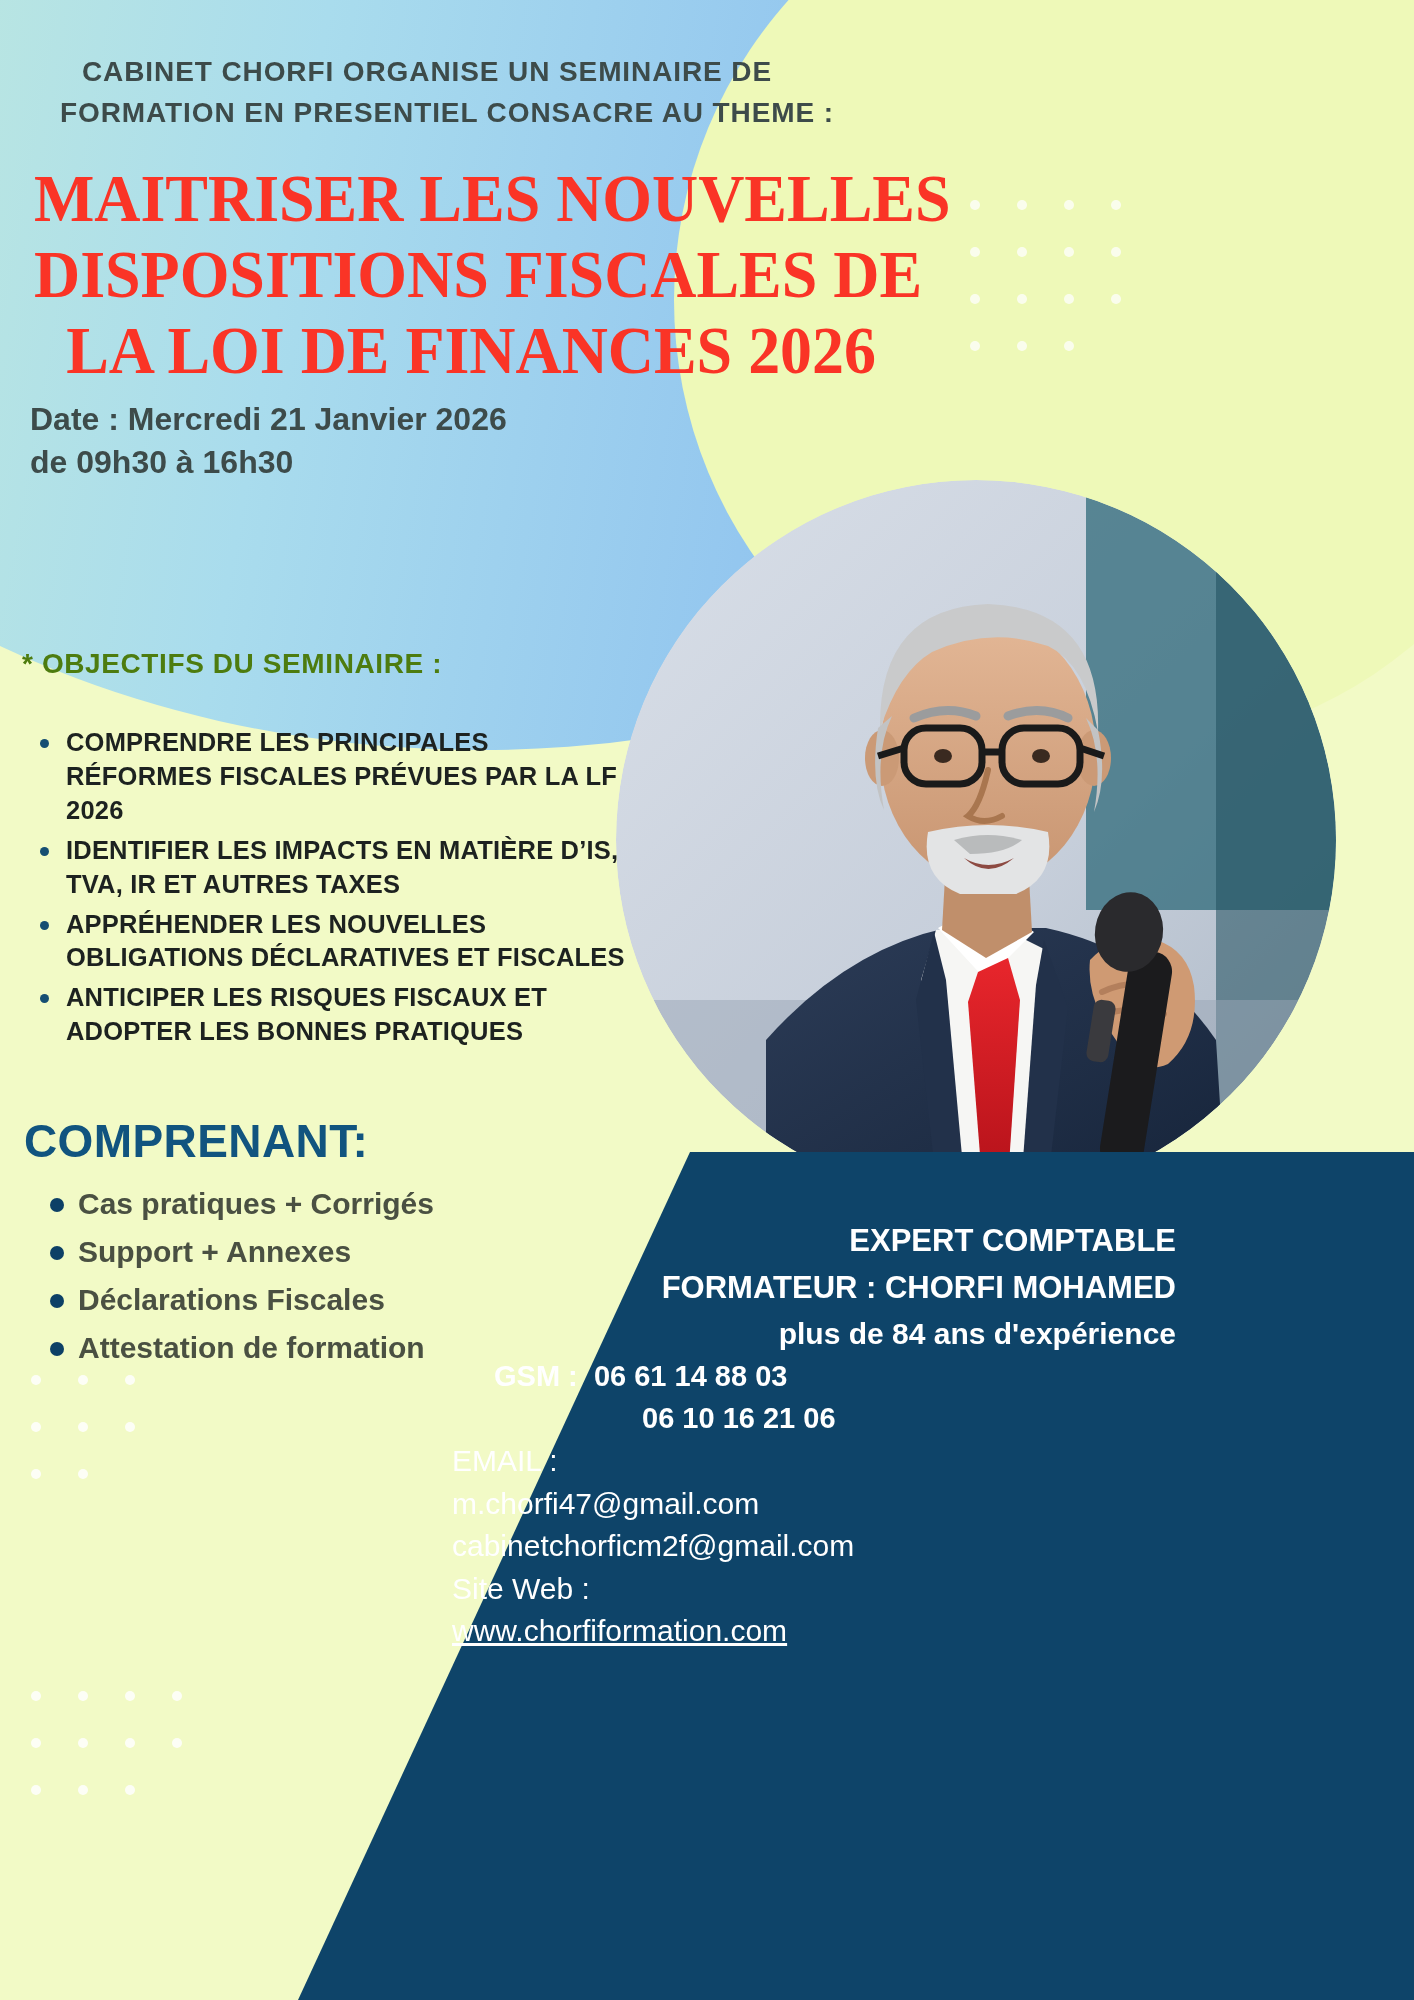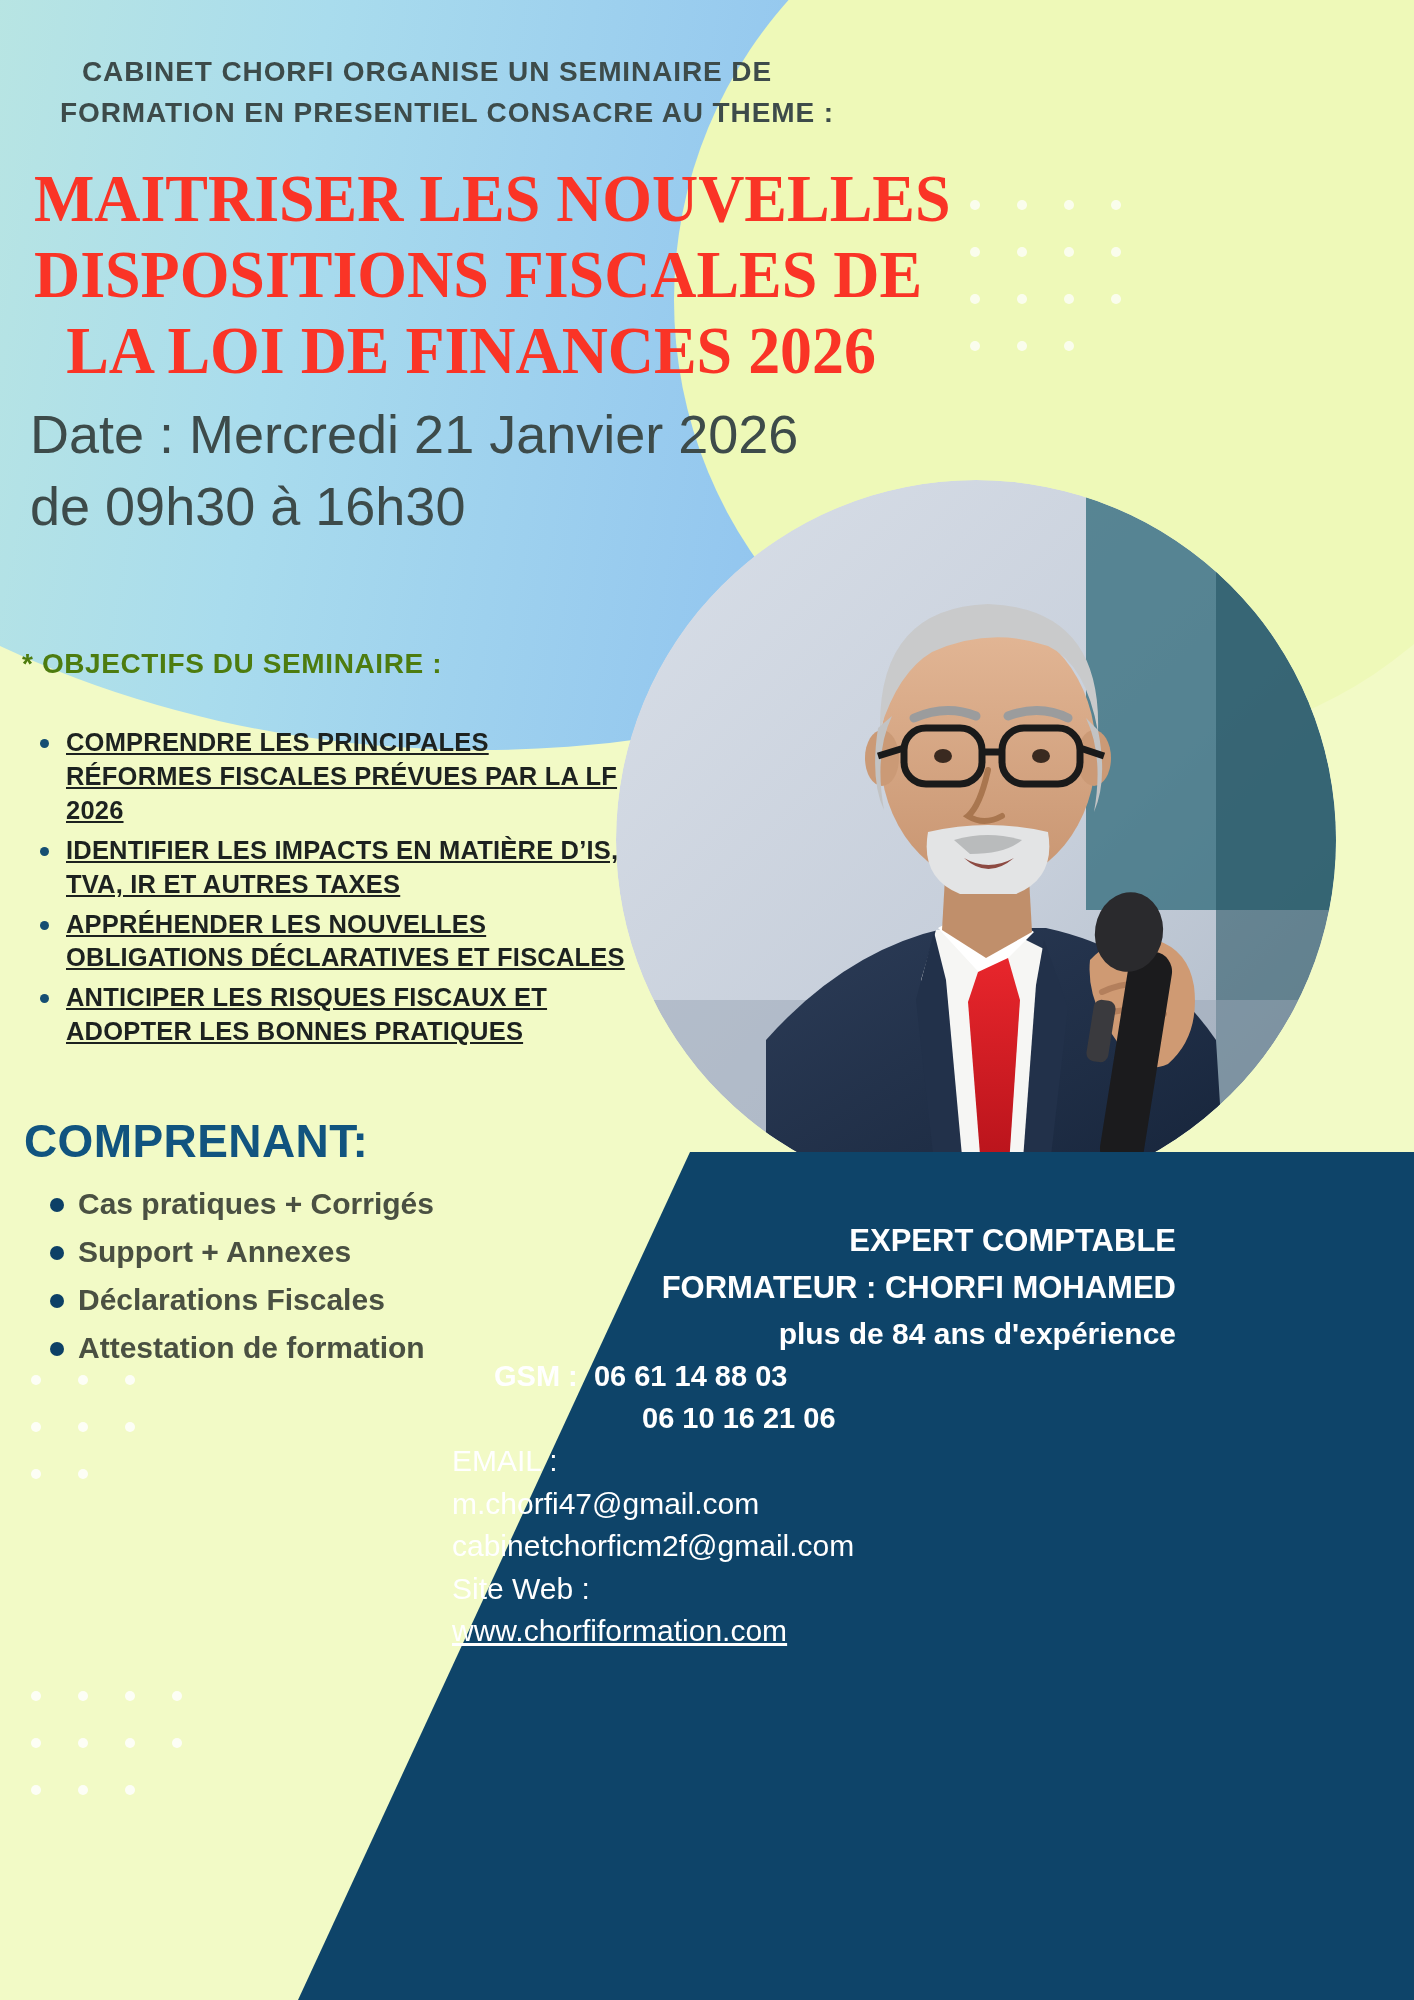--- a/index.html
+++ b/index.html
@@ -96,22 +96,22 @@
     transform:scaleX(0.94);
     transform-origin:left top;
   }
   .main-title span { display:block; white-space:nowrap; }
 
   .date-block {
     position:absolute;
     left:30px; top:398px;
     color:#3d4b4a;
     font-family:"Liberation Sans", sans-serif;
-    font-weight:normal;
-    font-size:54px;
+    font-weight:bold;
+    font-size:32px;
     line-height:1.34;
   }
   .date-block span { display:block; }
 
   .objectives-title {
     position:absolute;
     left:22px; top:648px;
     color:#4d7c0f;
     font-weight:bold;
     font-size:28px;
@@ -126,21 +126,20 @@
   }
   .obj-list li {
     position:relative;
     padding-left:36px;
     margin-bottom:6px;
     color:#1d2220;
     font-weight:bold;
     font-size:25.5px;
     line-height:1.33;
     letter-spacing:0.2px;
-    text-decoration:underline;
   }
   .obj-list li::before {
     content:"";
     position:absolute;
     left:10px; top:13px;
     width:9px; height:9px;
     border-radius:50%;
     background:#164e72;
   }
 

